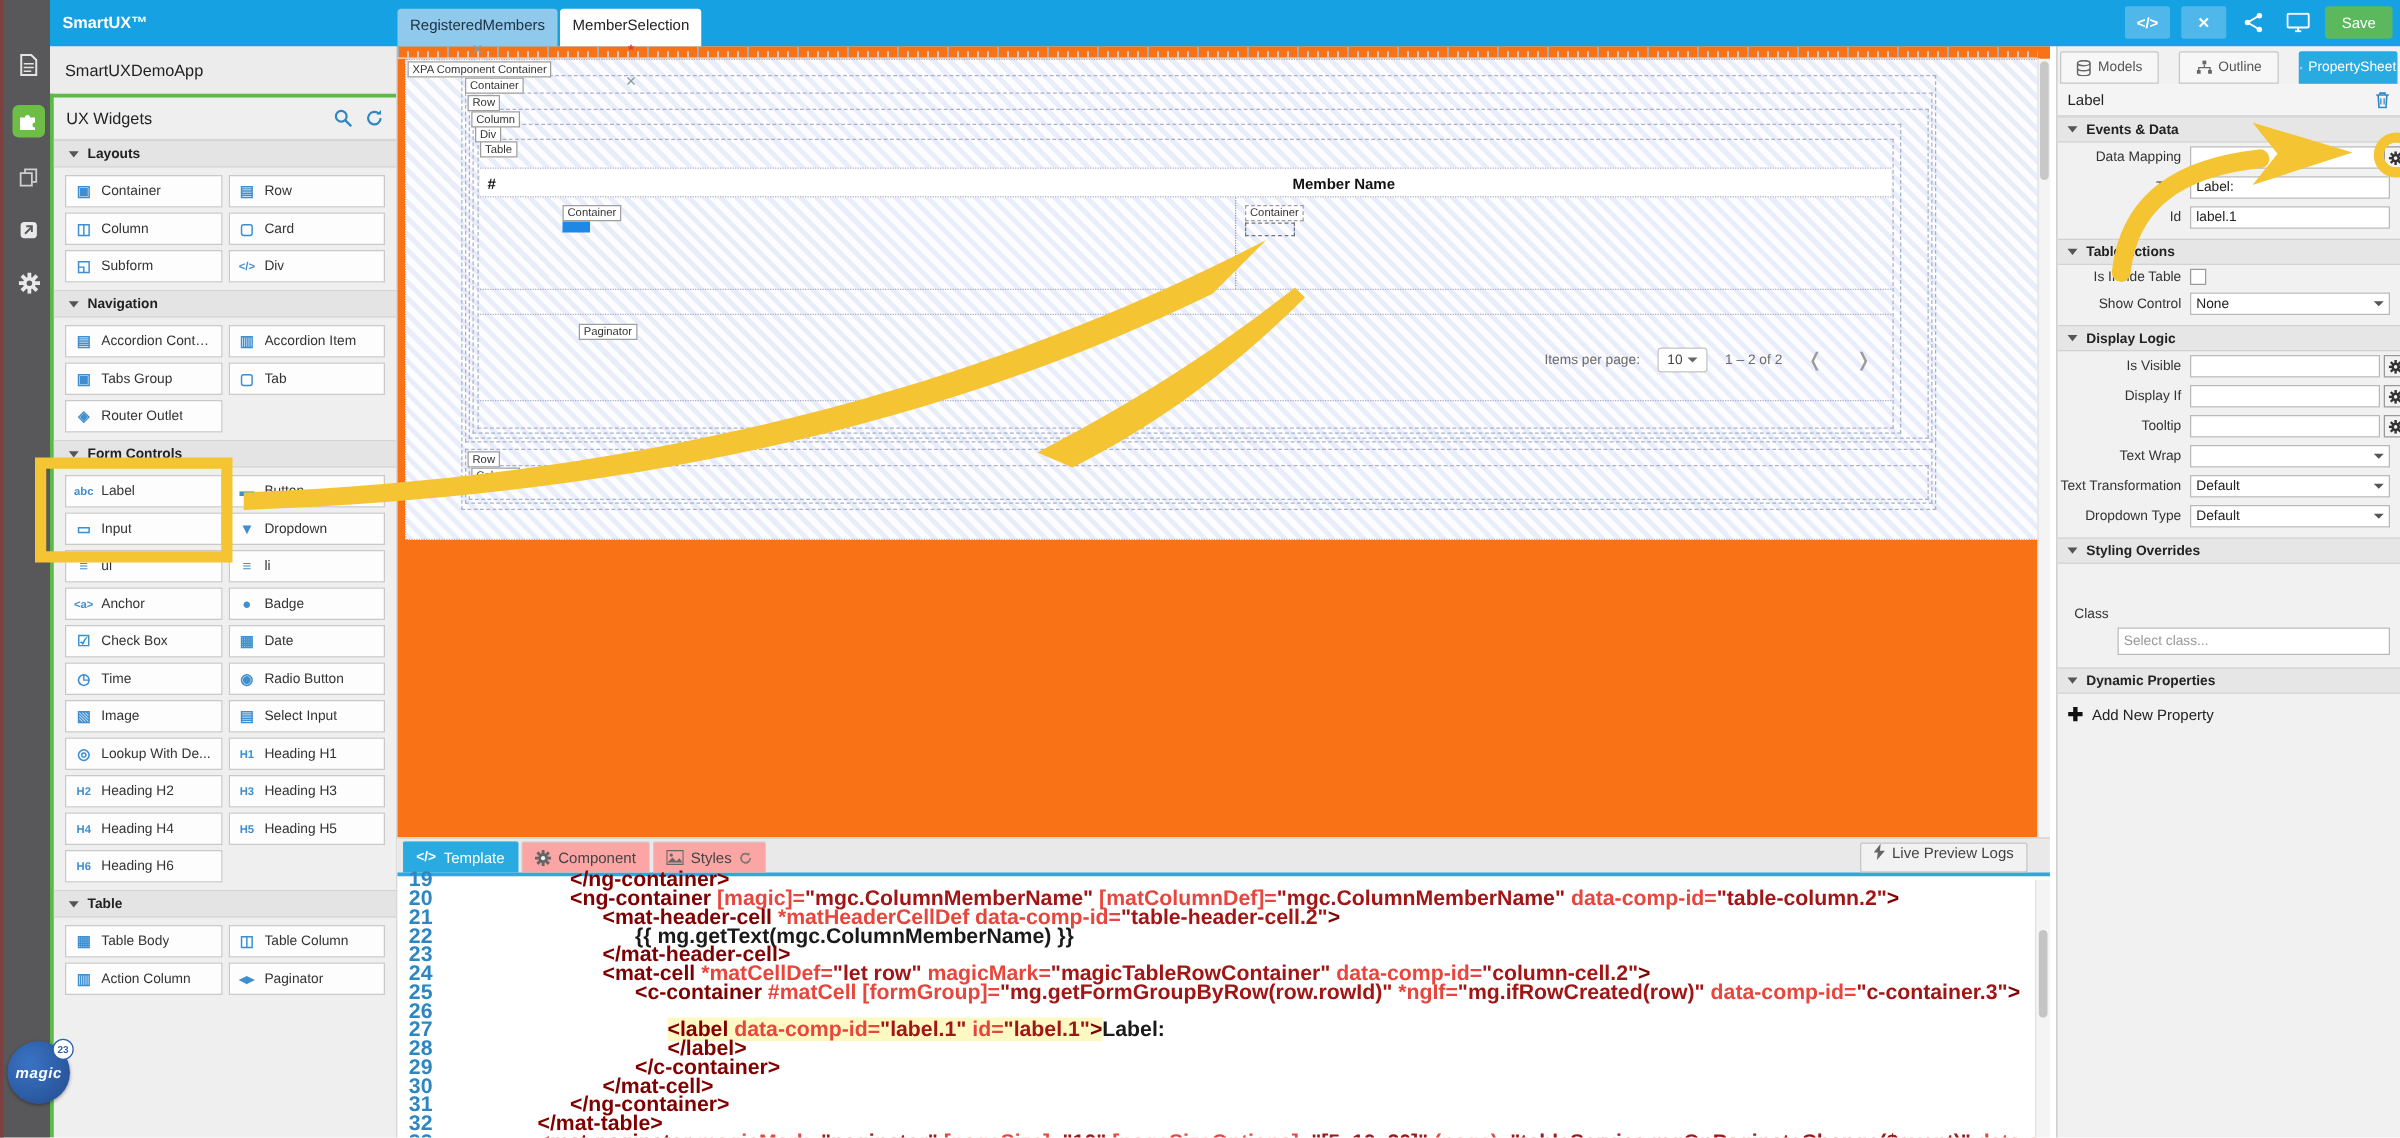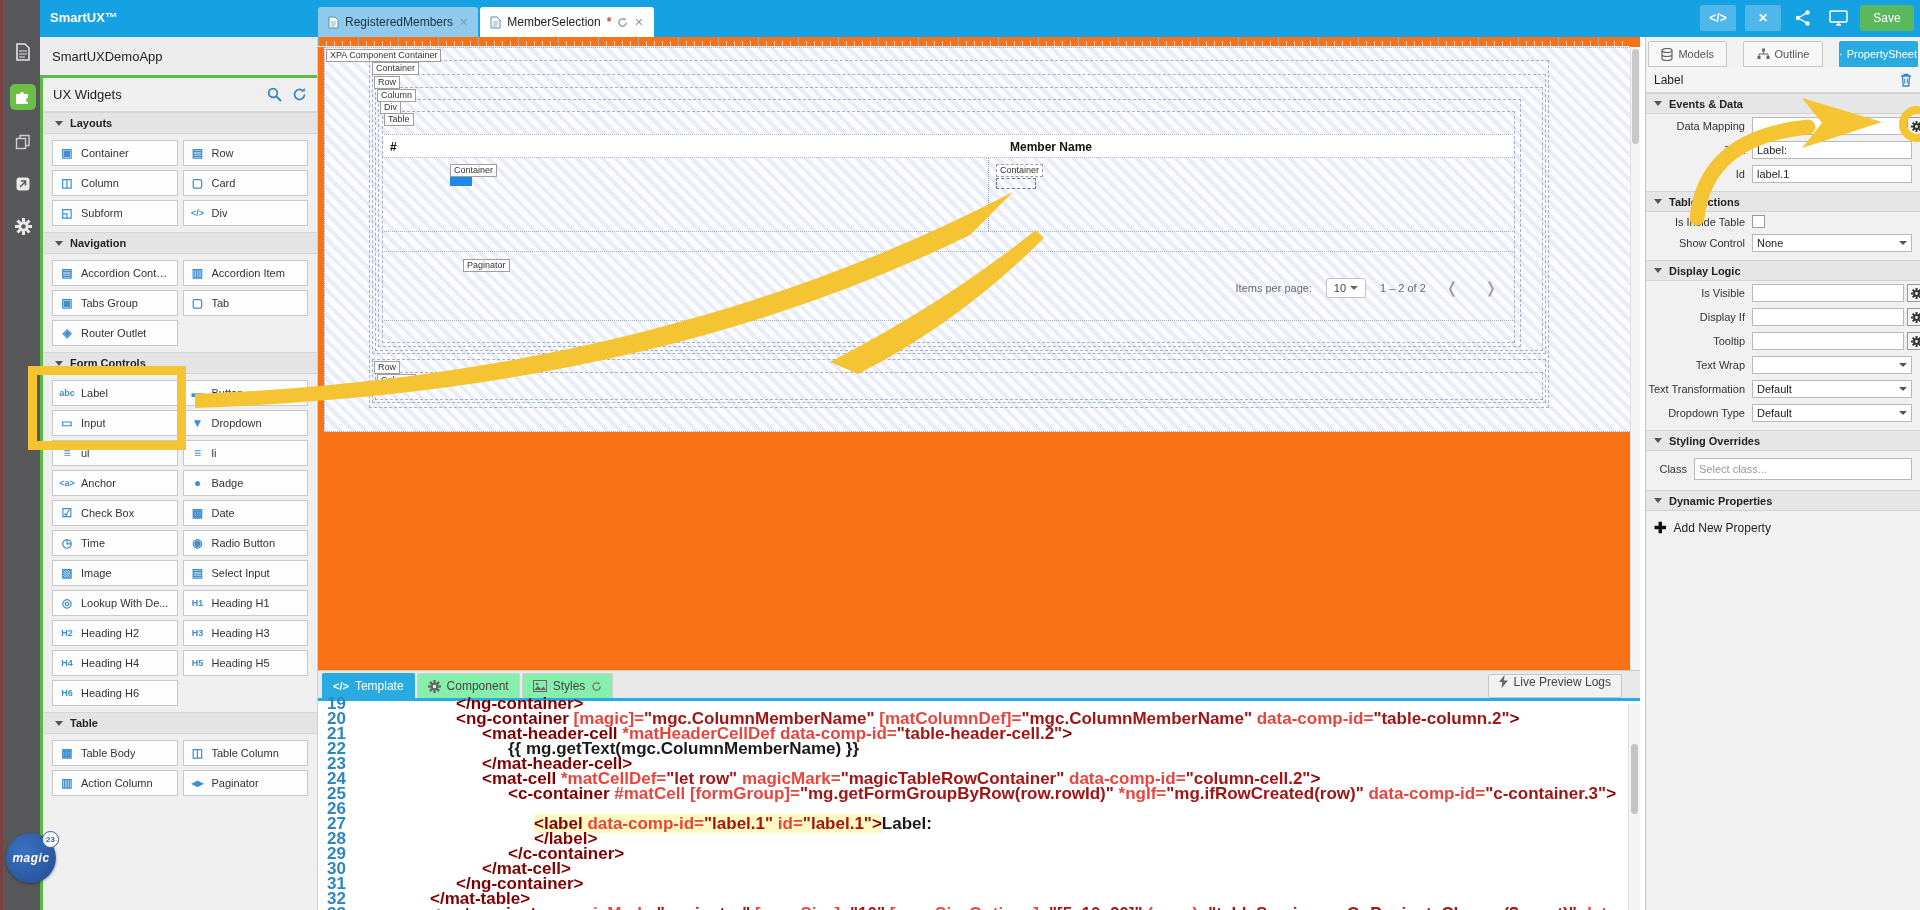--- a/index.html
+++ b/index.html
@@ -11,21 +11,21 @@
   .rail-ic.active{background:#6cbf44;border-radius:5px;}
   .rail-ic svg{display:block;}
   #magic-logo{position:absolute;left:3px;top:833px;width:50px;height:50px;border-radius:50%;background:radial-gradient(circle at 35% 35%,#3a73c4,#234c8f);z-index:50;display:flex;align-items:center;justify-content:center;box-shadow:0 1px 3px rgba(0,0,0,.4);}
   #magic-logo .mtext{color:#fff;font-style:italic;font-size:12px;font-weight:bold;letter-spacing:.5px;}
   #magic-logo .mbadge{position:absolute;right:-3px;top:-2px;width:17px;height:17px;border-radius:50%;background:#fff;border:1px solid #2d5fa8;color:#2d5fa8;font-size:8px;font-weight:bold;display:flex;align-items:center;justify-content:center;}
 
   
   #topbar{position:absolute;left:40px;top:0;right:0;height:37px;background:#16a2e2;z-index:10;}
   #app-title{position:absolute;left:10px;top:10px;color:#fff;font-size:13px;font-weight:bold;}
   #tabstrip{position:absolute;left:278px;bottom:0;height:30px;display:flex;align-items:flex-end;}
-  .doctab{height:30px;display:flex;align-items:center;gap:6px;padding:0 10px;font-size:12px;border-radius:3px 3px 0 0;margin-right:2px;cursor:pointer;}
+  .doctab{height:30px;display:flex;align-items:center;gap:6px;padding:0 10px;font-size:12px;border-radius:3px 3px 0 0;margin-right:2px;cursor:pointer;flex-direction:column;}
   .doctab.inactive{background:#8fc9ec;color:#234;}
   .doctab.active{background:#fff;color:#222;}
   .tab-x{color:#8a9aa6;font-size:11px;cursor:pointer;}
   .tab-ast{color:#e03c31;font-weight:bold;font-size:12px;}
   #topbar-right{position:absolute;right:6px;top:5px;display:flex;align-items:center;gap:9px;}
   .tb-btn{width:36px;height:26px;background:#4fb7ea;border-radius:2px;color:#fff;display:flex;align-items:center;justify-content:center;font-size:12px;font-weight:bold;cursor:pointer;}
   .tb-ico{width:26px;height:26px;display:flex;align-items:center;justify-content:center;cursor:pointer;}
   #save-btn{width:54px;height:26px;background:#5cb85c;border-radius:3px;color:#fff;font-size:12px;display:flex;align-items:center;justify-content:center;cursor:pointer;}
 
   
@@ -65,21 +65,21 @@
   #pagin-ctrls{position:absolute;right:10px;top:26px;display:flex;align-items:center;gap:14px;color:#6a6a6a;font-size:11px;}
   #pagesize-box{width:40px;height:20px;border:1px solid #c3c3c3;border-radius:3px;background:#fff;display:flex;align-items:center;justify-content:center;gap:4px;font-size:11px;color:#444;cursor:pointer;}
   #pagesize-box .car{width:0;height:0;border-left:4px solid transparent;border-right:4px solid transparent;border-top:4px solid #666;}
   .pg-chev{font-size:15px;color:#9a9a9a;cursor:pointer;padding:0 6px;}
   #canvas-vscroll{position:absolute;right:0;top:10px;width:10px;bottom:0;background:#f4f4f4;border-left:1px solid #e0e0e0;}
   #canvas-vscroll .thumb{position:absolute;left:1px;right:1px;top:2px;height:95px;background:#c8c8c8;border-radius:4px;}
 
   
   #editor{position:absolute;left:318px;top:670px;width:1322px;height:240px;background:#fff;border-top:1px solid #c9c9c9;}
   #ed-toolbar{height:30px;background:#e9e9e9;display:flex;align-items:center;padding:2px 4px 0 4px;border-bottom:3px solid #29abe2;}
-  .ed-tab{height:25px;display:flex;align-items:center;gap:6px;padding:0 10px;font-size:12px;margin-right:2px;cursor:pointer;border:1px solid #cfcfcf;border-bottom:none;background:#86efac;color:#444;border-radius:2px 2px 0 0;}
+  .ed-tab{height:25px;display:flex;align-items:center;gap:6px;padding:0 10px;font-size:12px;margin-right:2px;cursor:pointer;border:1px solid #cfcfcf;border-bottom:none;background:#fca5a5;color:#444;border-radius:2px 2px 0 0;}
   .ed-tab.active{background:#29abe2;color:#fff;border-color:#29abe2;}
   #live-logs{margin-left:auto;height:24px;display:flex;align-items:flex-start;gap:6px;padding:0 10px;font-size:12px;color:#444;border:1px solid #c6c6c6;background:#f2f2f2;border-radius:2px;cursor:pointer;margin-right:14px;}
   #code-scroll{position:absolute;left:0;top:33px;right:12px;bottom:0;overflow:hidden;margin-top:-8px;}
   .cl{display:flex;height:15px;line-height:15px;font-family:"DejaVu Sans Mono",monospace;font-size:17px;white-space:pre;cursor:text;font-weight:bold;}
   .cl .ln{width:46px;flex:none;text-align:right;padding-right:18px;color:#2e86c1;}
   .c-tag{color:#800000;}
   .c-attr{color:#e8453c;}
   .c-val{color:#a31515;}
   .c-text{color:#1a1a1a;}
   .sel{background:#fef9c3;}
@@ -98,21 +98,21 @@
   .rp-sec .t{font-size:11px;font-weight:bold;color:#222;}
   .prow{display:flex;align-items:center;padding:3px 8px 3px 0;position:relative;}
   .plabel{width:106px;flex:none;text-align:right;font-size:11px;color:#333;padding-right:7px;}
   .pctl{flex:1;display:flex;align-items:center;gap:3px;position:relative;}
   .pinput{flex:1;height:18px;border:1px solid #b9b9b9;background:#fff;font-size:11px;padding:0 4px;color:#222;min-width:0;}
   .gearbtn{width:18px;height:18px;flex:none;border:1px solid #9a9a9a;background:#f3f3f3;display:flex;align-items:center;justify-content:center;cursor:pointer;}
   .psel{flex:1;height:18px;border:1px solid #b9b9b9;background:#fff;font-size:11px;padding:0 4px;color:#222;display:flex;align-items:center;cursor:pointer;}
   .psel .v{flex:1;}
   .psel .car{width:0;height:0;border-left:4px solid transparent;border-right:4px solid transparent;border-top:4px solid #555;}
   .pcheck{width:13px;height:13px;border:1px solid #9a9a9a;background:#fff;cursor:pointer;}
-  #class-input{height:22px;}
+  #class-input{height:22px;margin-top:44px;}
   #add-prop{display:flex;align-items:center;gap:7px;padding:8px 0 0 8px;cursor:pointer;}
   #add-prop .plus{font-size:15px;font-weight:bold;color:#111;}
   #add-prop .t{font-size:12px;color:#222;}
   ::placeholder{color:#999;}
 
   
   .anno{position:absolute;z-index:60;pointer-events:none;}
   #hl-box{left:28px;top:366px;width:158px;height:84px;border:9px solid #f4c433;}
   #gear-ring{width:36px;height:36px;border:8px solid #f4c433;border-radius:50%;right:-10px;top:-11px;position:absolute;z-index:60;pointer-events:none;}
   svg.anno{overflow:visible;}
@@ -424,21 +424,21 @@
           <span class="chip" style="left:1px;top:1px">Column</span>
 
           <div class="cbox dashed" style="left:2px;top:11px;width:1143px;height:248px">
             <span class="chip" style="left:1px;top:1px">Div</span>
 
             <div class="cbox dashed" style="left:3px;top:11px;width:1133px;height:232px">
               <span class="chip" style="left:1px;top:1px">Table</span>
 
               <div id="thead-row">
                 <span class="th" style="left:6px">#</span>
-                <span class="th" style="left:626px">Member Name</span>
+                <span class="th" style="left:650px">Member Name</span>
               </div>
 
               <div id="trow">
                 <div id="cell-split"></div>
                 <span class="chip" style="left:66px;top:6px">Container</span>
                 <div id="cell1-sel"></div>
                 <span class="chip" style="left:612px;top:6px;border-style:dashed">Container</span>
                 <div id="cell2-el"></div>
               </div>
 

